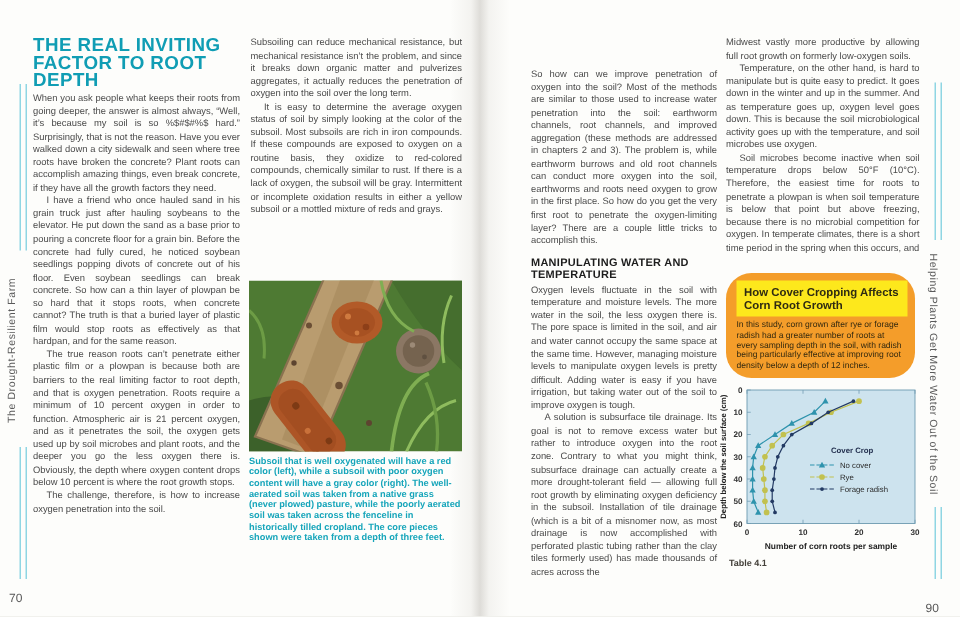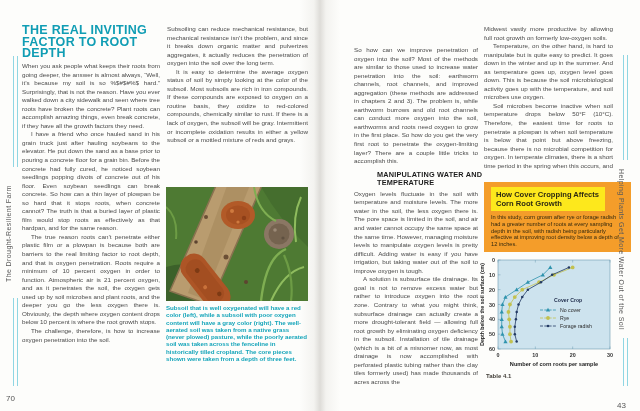--- a/index.html
+++ b/index.html
@@ -96,32 +96,32 @@
       <path d="M135,10 Q126,30 130,55" stroke="#8fbc5e" stroke-width="2" fill="none"></path>
       <path d="M0,20 Q12,30 10,52" stroke="#6d9c45" stroke-width="2" fill="none"></path>
     </svg>
   </div>
 
   <div class="abs caption" style="left:166px;top:304px;width:142px;">Subsoil that is well oxygenated will have a red color (left), while a subsoil with poor oxygen content will have a gray color (right). The well-aerated soil was taken from a native grass (never plowed) pasture, while the poorly aerated soil was taken across the fenceline in historically tilled cropland. The core pieces shown were taken from a depth of three feet.</div>
 
 
   <div class="abs body" style="left:354px;top:46px;width:124px;">
     <p>So how can we improve penetration of oxygen into the soil? Most of the methods are similar to those used to increase water penetration into the soil: earthworm channels, root channels, and improved aggregation (these methods are addressed in chapters 2 and 3). The problem is, while earthworm burrows and old root channels can conduct more oxygen into the soil, earthworms and roots need oxygen to grow in the first place. So how do you get the very first root to penetrate the oxygen-limiting layer? There are a couple little tricks to accomplish this.</p>
-    <div class="subhead" style="width:110px;margin-left:23px;">MANIPULATING WATER AND TEMPERATURE</div>
+    <div class="subhead" style="width:110px;">MANIPULATING WATER AND TEMPERATURE</div>
     <p>Oxygen levels fluctuate in the soil with temperature and moisture levels. The more water in the soil, the less oxygen there is. The pore space is limited in the soil, and air and water cannot occupy the same space at the same time. However, managing moisture levels to manipulate oxygen levels is pretty difficult. Adding water is easy if you have irrigation, but taking water out of the soil to improve oxygen is tough.</p>
     <p class="ind">A solution is subsurface tile drainage. Its goal is not to remove excess water but rather to introduce oxygen into the root zone. Contrary to what you might think, subsurface drainage can actually create a more drought-tolerant field — allowing full root growth by eliminating oxygen deficiency in the subsoil. Installation of tile drainage (which is a bit of a misnomer now, as most drainage is now accomplished with perforated plastic tubing rather than the clay tiles formerly used) has made thousands of acres across the</p>
   </div>
 
   <div class="abs body" style="left:484px;top:25px;width:129px;">
     <p>Midwest vastly more productive by allowing full root growth on formerly low-oxygen soils.</p>
     <p class="ind">Temperature, on the other hand, is hard to manipulate but is quite easy to predict. It goes down in the winter and up in the summer. And as temperature goes up, oxygen level goes down. This is because the soil microbiological activity goes up with the temperature, and soil microbes use oxygen.</p>
     <p class="ind">Soil microbes become inactive when soil temperature drops below 50°F (10°C). Therefore, the easiest time for roots to penetrate a plowpan is when soil temperature is below that point but above freezing, because there is no microbial competition for oxygen. In temperate climates, there is a short time period in the spring when this occurs, and</p>
   </div>
 
-  <div class="abs sidebar-box" style="left:484px;top:182px;width:147px;">
+  <div class="abs sidebar-box" style="left:484px;top:182px;width:126px;border-radius:17px;">
     <span class="sidebar-title">How Cover Cropping Affects Corn Root Growth</span>
     <div class="sidebar-intro">In this study, corn grown after rye or forage radish had a greater number of roots at every sampling depth in the soil, with radish being particularly effective at improving root density below a depth of 12 inches.</div>
   </div>
 
   <div class="abs" style="left:478px;top:255px;width:140px;height:120px;">
     <svg id="chart-svg" width="140" height="120" viewBox="0 0 140 120">
         <rect x="20" y="5" width="112" height="89" fill="#cde3ee" stroke="#6d9ab0" stroke-width="0.6"></rect>
         <line x1="20" y1="94" x2="20" y2="91.5" stroke="#6d9ab0" stroke-width="0.5"></line>
         <line x1="20" y1="5" x2="20" y2="7.5" stroke="#6d9ab0" stroke-width="0.5"></line>
         <text x="20" y="101.5" text-anchor="middle" class="tick">0</text>
@@ -196,15 +196,15 @@
         <text x="82" y="73" class="legend-label">Forage radish</text>
         <text x="76" y="111" text-anchor="middle" class="axis-label">Number of corn roots per sample</text>
         <text x="6" y="49.5" text-anchor="middle" class="ylabel" transform="rotate(-90 6 49.5)">Depth below the soil surface (cm)</text>
       </svg>
   </div>
   <div class="abs table-caption" style="left:486px;top:373px;">Table 4.1</div>
 
   <div class="abs dbl" style="left:623px;top:55px;height:105px;"></div>
   <div class="abs vtext vtext-right" style="left:618px;top:165px;height:168px;text-align:center;">Helping Plants Get More Water Out of the Soil</div>
   <div class="abs dbl" style="left:623px;top:338px;height:48px;"></div>
-  <div class="abs pagenum" style="left:617px;top:384px;">43</div>
+  <div class="abs pagenum" style="left:617px;top:384px;">90</div>
 
 </div>
 
 </body></html>

